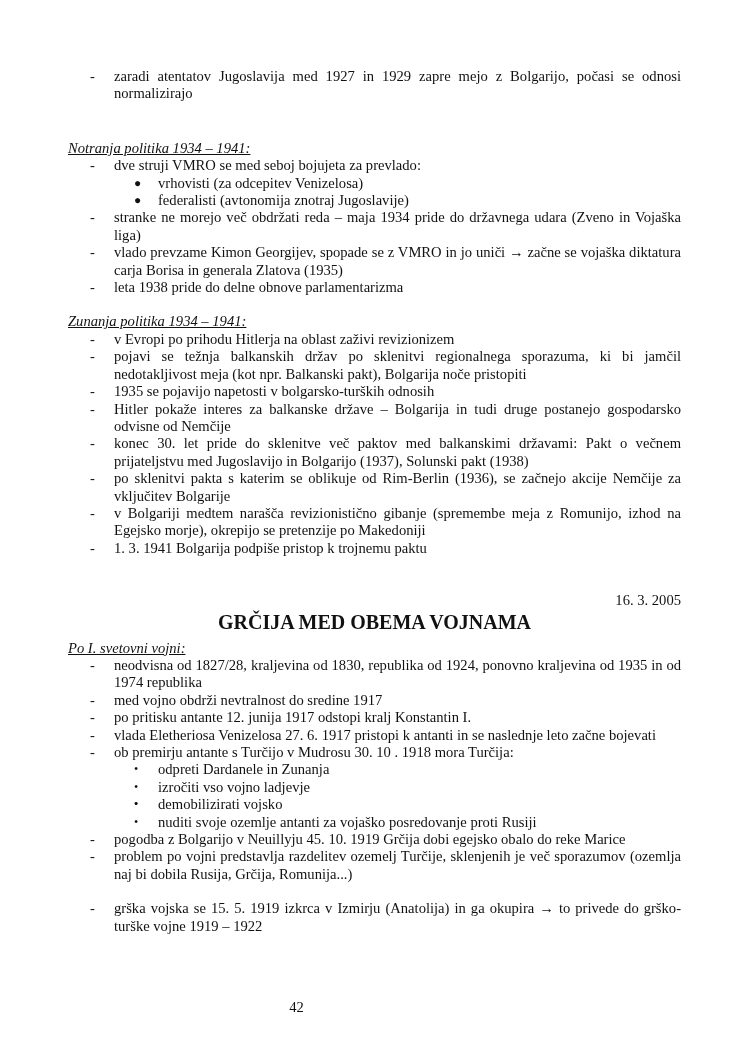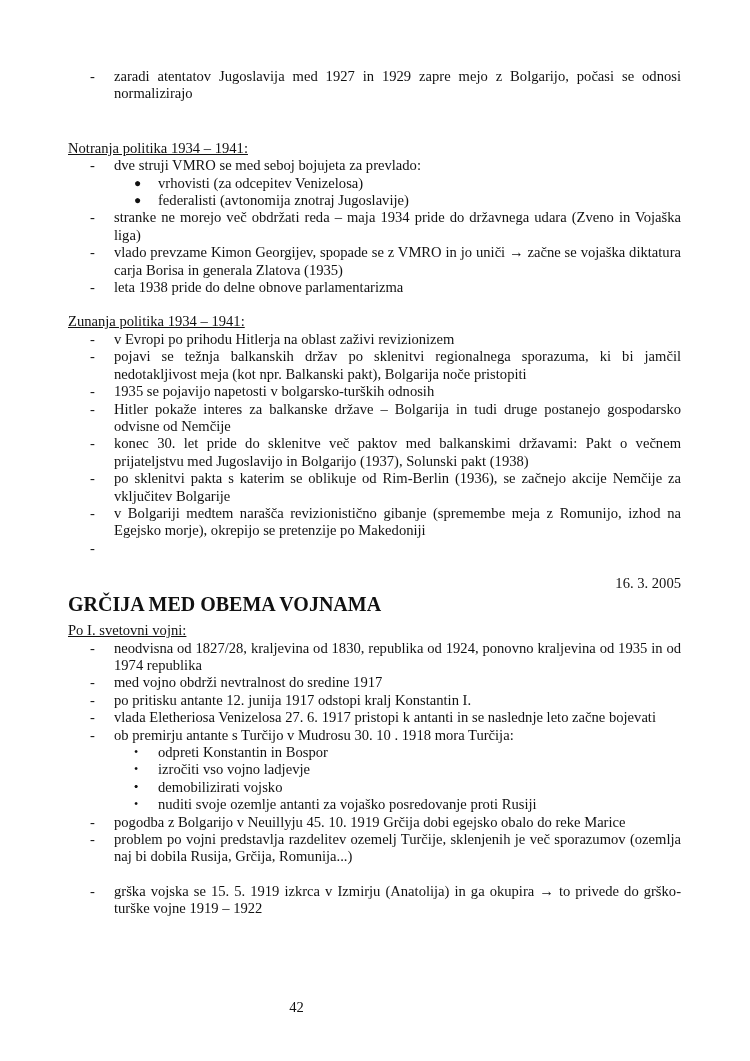--- a/index.html
+++ b/index.html
@@ -6,26 +6,26 @@
   body {
     width: 750px; height: 1061px; position: relative; overflow: hidden;
     font-family: "Liberation Serif", "DejaVu Serif", serif;
     color: #111; font-size: 14.6px; line-height: 17.4px;
   }
   .page { position: absolute; left: 68px; top: 68px; width: 613px; }
   .item { position: relative; padding-left: 46px; text-align: justify; }
   .item .dash { position: absolute; left: 22px; top: 0; }
   .sub { position: relative; padding-left: 90px; }
   .sub .bullet { position: absolute; left: 66px; top: 0; font-size: 12px; }
-  .heading { text-decoration: underline; }
+  .heading { text-decoration: underline; font-style: italic; }
   .gap-lg { height: 35px; }
   .gap-md { height: 17px; }
   .gap-xl { height: 37px; }
   .date { text-align: right; }
-  .title { font-weight: bold; font-size: 20px; line-height: 24px; margin-top: 0px; margin-bottom: 6px; }
+  .title { text-align: center; font-weight: bold; font-size: 20px; line-height: 24px; margin-top: 0px; margin-bottom: 6px; }
   .pageno { position: absolute; left: 0; width: 593px; top: 999px; text-align: center; }
 </style>
 </head>
 <body>
 
 <div class="page">
 
   <div class="item">
     <span class="dash">-</span>
     <span>zaradi atentatov Jugoslavija med 1927 in 1929 zapre mejo z Bolgarijo, počasi se odnosi normalizirajo</span>
@@ -85,20 +85,21 @@
   <div class="item">
     <span class="dash">-</span>
     <span>po sklenitvi pakta s katerim se oblikuje od Rim-Berlin (1936), se začnejo akcije Nemčije za vključitev Bolgarije</span>
   </div>
   <div class="item">
     <span class="dash">-</span>
     <span>v Bolgariji medtem narašča revizionistično gibanje (spremembe meja z Romunijo, izhod na Egejsko morje), okrepijo se pretenzije po Makedoniji</span>
   </div>
   <div class="item">
     <span class="dash">-</span>
+    <span>1. 3. 1941 Bolgarija podpiše pristop k trojnemu paktu</span>
   </div>
 
   <div class="gap-lg"></div>
 
   <div class="date">16. 3. 2005</div>
   <div class="title">GRČIJA MED OBEMA VOJNAMA</div>
 
   <div class="heading">Po I. svetovni vojni:</div>
   <div class="item">
     <span class="dash">-</span>
@@ -115,21 +116,21 @@
   <div class="item">
     <span class="dash">-</span>
     <span>vlada Eletheriosa Venizelosa 27. 6. 1917 pristopi k antanti in se naslednje leto začne bojevati</span>
   </div>
   <div class="item">
     <span class="dash">-</span>
     <span>ob premirju antante s Turčijo v Mudrosu 30. 10 . 1918 mora Turčija:</span>
   </div>
   <div class="sub">
     <span class="bullet">•</span>
-    <span>odpreti Konstantin in Bospor</span>
+    <span>odpreti Dardanele in Zunanja</span>
   </div>
   <div class="sub">
     <span class="bullet">•</span>
     <span>izročiti vso vojno ladjevje</span>
   </div>
   <div class="sub">
     <span class="bullet">•</span>
   </div>
   <div class="sub">
     <span class="bullet">•</span>

